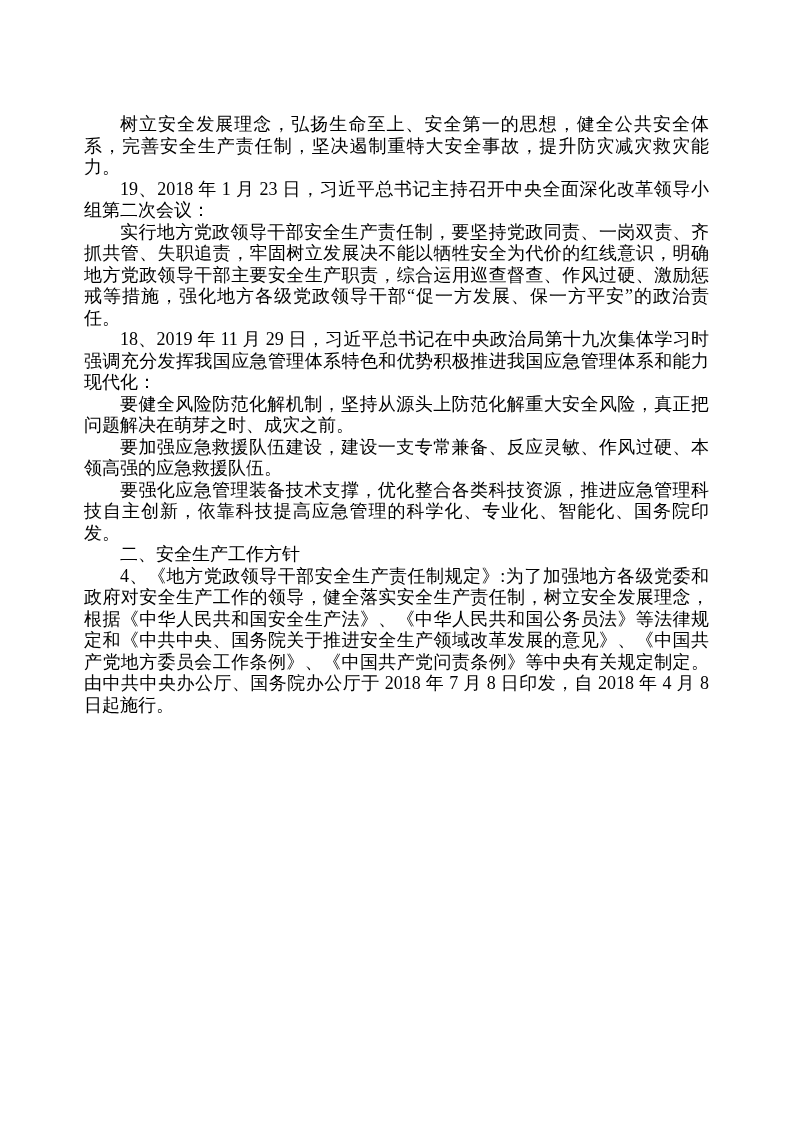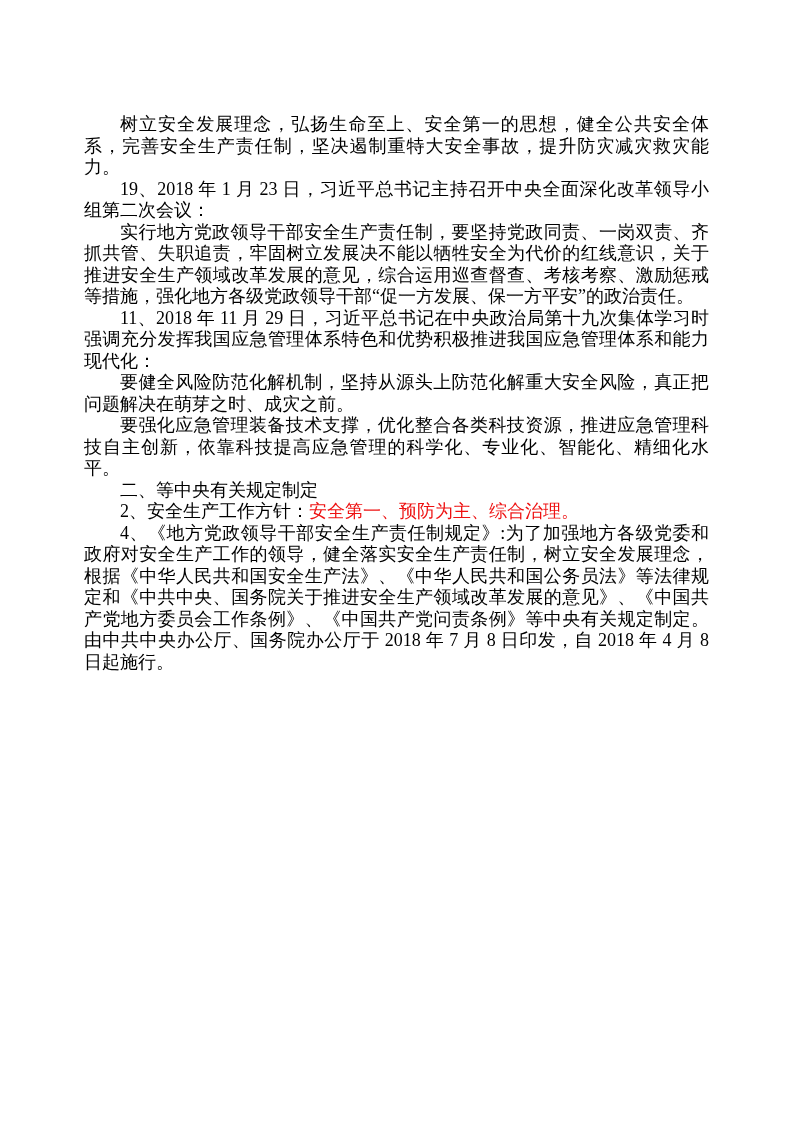--- a/index.html
+++ b/index.html
@@ -30,20 +30,20 @@
   .highlight {
     font-weight: normal;
   }
 </style>
 </head>
 <body>
 
 <div class="page">
   <p>树立安全发展理念，弘扬生命至上、安全第一的思想，健全公共安全体系，完善安全生产责任制，坚决遏制重特大安全事故，提升防灾减灾救灾能力。</p>
   <p>19、2018 年 1 月 23 日，习近平总书记主持召开中央全面深化改革领导小组第二次会议：</p>
-  <p>实行地方党政领导干部安全生产责任制，要坚持党政同责、一岗双责、齐抓共管、失职追责，牢固树立发展决不能以牺牲安全为代价的红线意识，关于推进安全生产领域改革发展的意见，综合运用巡查督查、考核考察、激励惩戒等措施，强化地方各级党政领导干部“促一方发展、保一方平安”的政治责任。</p>
-  <p>11、2018 年 11 月 29 日，习近平总书记在中央政治局第十九次集体学习时强调充分发挥我国应急管理体系特色和优势积极推进我国应急管理体系和能力现代化：</p>
+  <p>实行地方党政领导干部安全生产责任制，要坚持党政同责、一岗双责、齐抓共管、失职追责，牢固树立发展决不能以牺牲安全为代价的红线意识，明确地方党政领导干部主要安全生产职责，综合运用巡查督查、作风过硬、激励惩戒等措施，强化地方各级党政领导干部“促一方发展、保一方平安”的政治责任。</p>
+  <p>18、2019 年 11 月 29 日，习近平总书记在中央政治局第十九次集体学习时强调充分发挥我国应急管理体系特色和优势积极推进我国应急管理体系和能力现代化：</p>
   <p>要健全风险防范化解机制，坚持从源头上防范化解重大安全风险，真正把问题解决在萌芽之时、成灾之前。</p>
-  <p>要强化应急管理装备技术支撑，优化整合各类科技资源，推进应急管理科技自主创新，依靠科技提高应急管理的科学化、专业化、智能化、精细化水平。</p>
-  <p>二、等中央有关规定制定</p>
-  <p><span>2、安全生产工作方针：</span><span class="highlight" style="color: rgb(238, 17, 17);">安全第一、预防为主、综合治理。</span></p>
+  <p>要加强应急救援队伍建设，建设一支专常兼备、反应灵敏、作风过硬、本领高强的应急救援队伍。</p>
+  <p>要强化应急管理装备技术支撑，优化整合各类科技资源，推进应急管理科技自主创新，依靠科技提高应急管理的科学化、专业化、智能化、国务院印发。</p>
+  <p>二、安全生产工作方针</p>
   <p>4、《地方党政领导干部安全生产责任制规定》:为了加强地方各级党委和政府对安全生产工作的领导，健全落实安全生产责任制，树立安全发展理念，根据《中华人民共和国安全生产法》、《中华人民共和国公务员法》等法律规定和《中共中央、国务院关于推进安全生产领域改革发展的意见》、《中国共产党地方委员会工作条例》、《中国共产党问责条例》等中央有关规定制定。由中共中央办公厅、国务院办公厅于 2018 年 7 月 8 日印发，自 2018 年 4 月 8 日起施行。</p>
 </div>
 
 </body></html>

